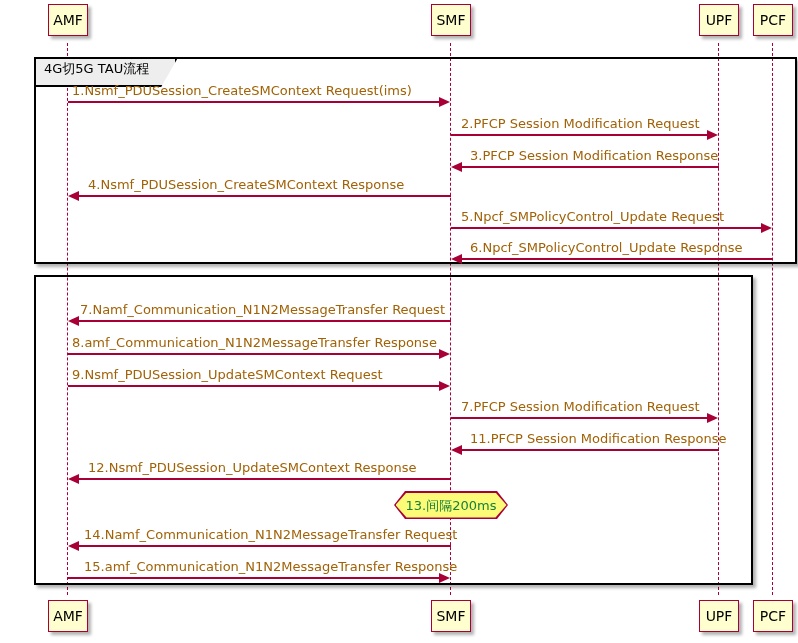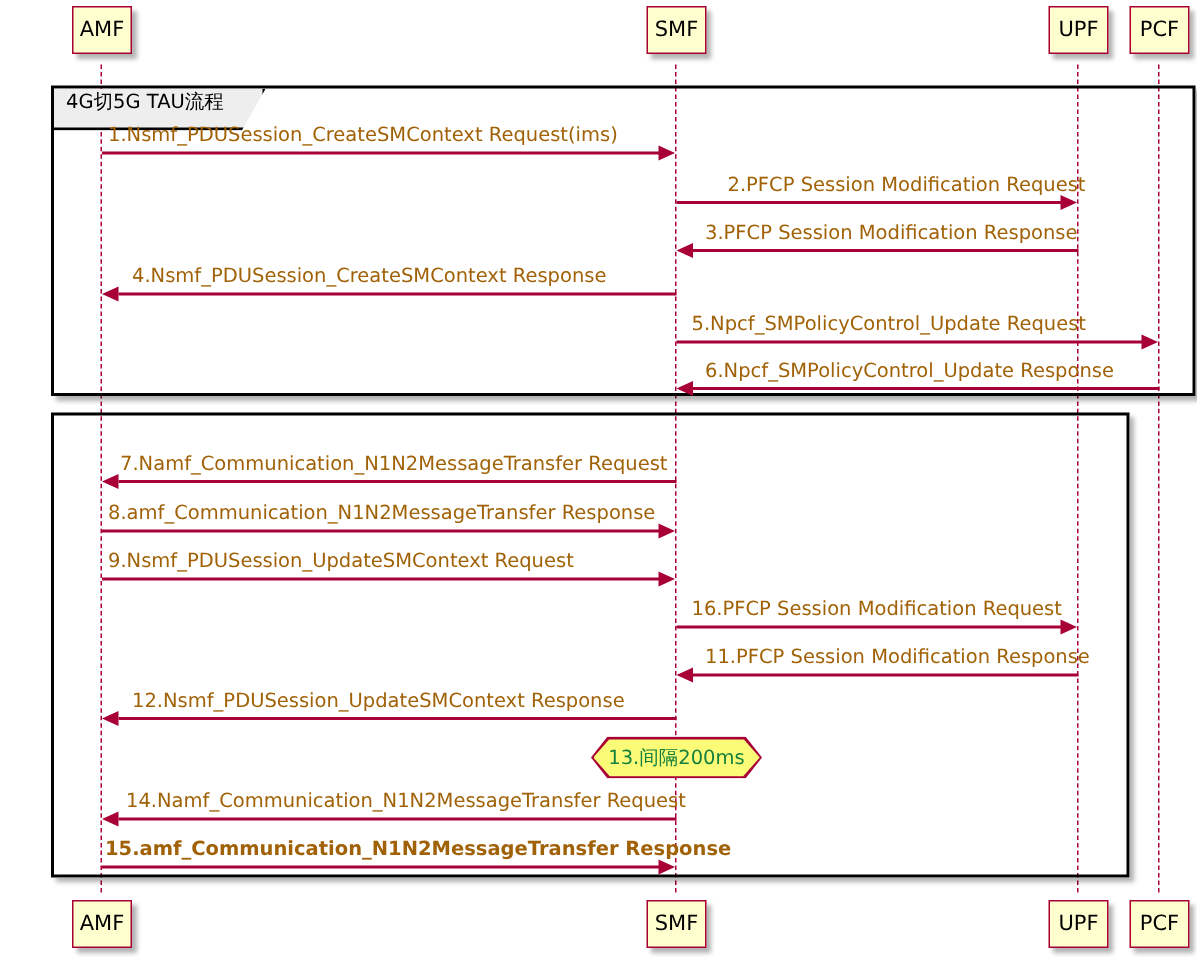--- a/index.html
+++ b/index.html
@@ -156,21 +156,21 @@
   <div class="frame-label" style="left:16px; top:59px;">
     <span>4G切5G TAU流程</span>
   </div>
 
   <div class="msg-label" style="left:52px; top:83px;">
     <span>1.Nsmf_PDUSession_CreateSMContext Request(ims)</span>
   </div>
   <div class="msg-line" style="left:48px; top:101px; width:372px;"></div>
   <div class="arrow-right" style="left:419px; top:97px;"></div>
 
-  <div class="msg-label" style="left:465px; top:116px;">
+  <div class="msg-label" style="left:441px; top:116px;">
     <span>2.PFCP Session Modification Request</span>
   </div>
   <div class="msg-line" style="left:431px; top:134px; width:257px;"></div>
   <div class="arrow-right" style="left:687px; top:130px;"></div>
 
   <div class="msg-label" style="left:450px; top:148px;">
     <span>3.PFCP Session Modification Response</span>
   </div>
   <div class="msg-line" style="left:442px; top:166px; width:257px;"></div>
   <div class="arrow-left" style="left:431px; top:162px;"></div>
@@ -207,21 +207,21 @@
   <div class="msg-line" style="left:48px; top:353px; width:372px;"></div>
   <div class="arrow-right" style="left:419px; top:349px;"></div>
 
   <div class="msg-label" style="left:52px; top:367px;text-align:right;">
     <span>9.Nsmf_PDUSession_UpdateSMContext Request</span>
   </div>
   <div class="msg-line" style="left:48px; top:385px; width:372px;"></div>
   <div class="arrow-right" style="left:419px; top:381px;"></div>
 
   <div class="msg-label" style="left:441px; top:399px;">
-    <span>16.PFCP Session Modification Request</span>
+    <span>7.PFCP Session Modification Request</span>
   </div>
   <div class="msg-line" style="left:431px; top:417px; width:257px;"></div>
   <div class="arrow-right" style="left:687px; top:413px;"></div>
 
   <div class="msg-label" style="left:450px; top:431px;">
     <span>11.PFCP Session Modification Response</span>
   </div>
   <div class="msg-line" style="left:442px; top:449px; width:257px;"></div>
   <div class="arrow-left" style="left:431px; top:445px;"></div>
 
@@ -235,19 +235,19 @@
   <div class="hex-note" style="left:375.5px; top:492.5px; width:111px; height:25px;">
     <span>13.间隔200ms</span>
   </div>
 
   <div class="msg-label" style="left:64px; top:527px;">
     <span>14.Namf_Communication_N1N2MessageTransfer Request</span>
   </div>
   <div class="msg-line" style="left:59px; top:545px; width:372px;"></div>
   <div class="arrow-left" style="left:48px; top:541px;"></div>
 
-  <div class="msg-label" style="left:50px; top:559px;font-weight:bold;">
+  <div class="msg-label" style="left:64px; top:559px;">
     <span>15.amf_Communication_N1N2MessageTransfer Response</span>
   </div>
   <div class="msg-line" style="left:48px; top:577px; width:372px;"></div>
   <div class="arrow-right" style="left:419px; top:573px;"></div>
 
 </div>
 
 </body></html>

